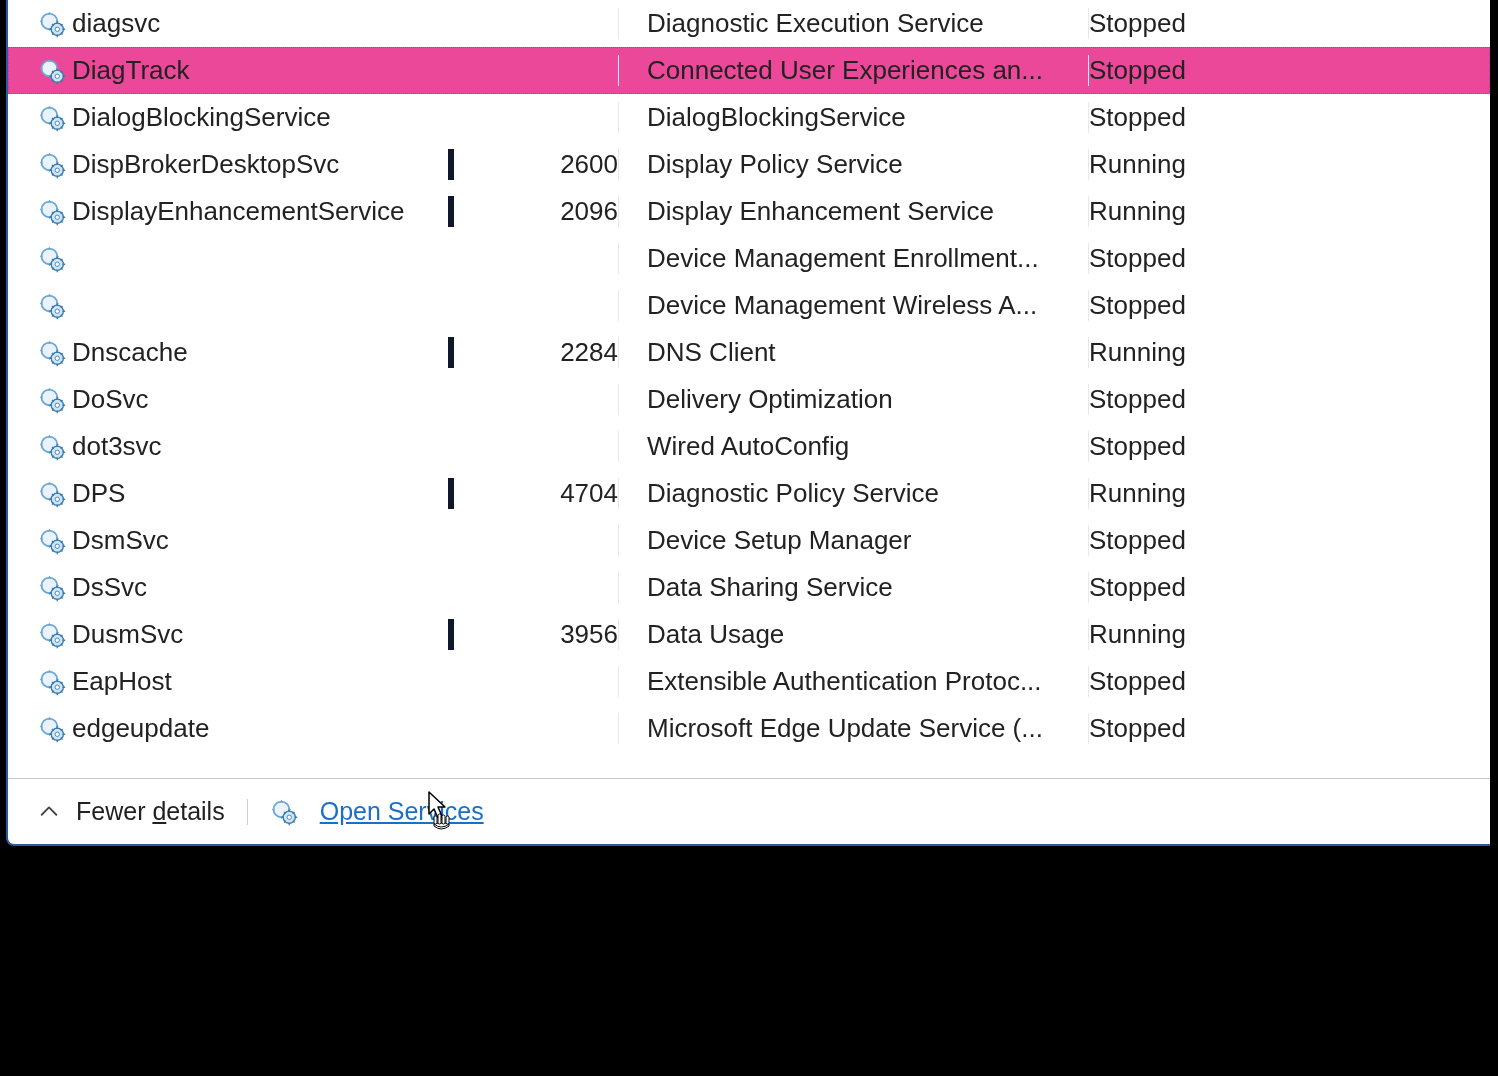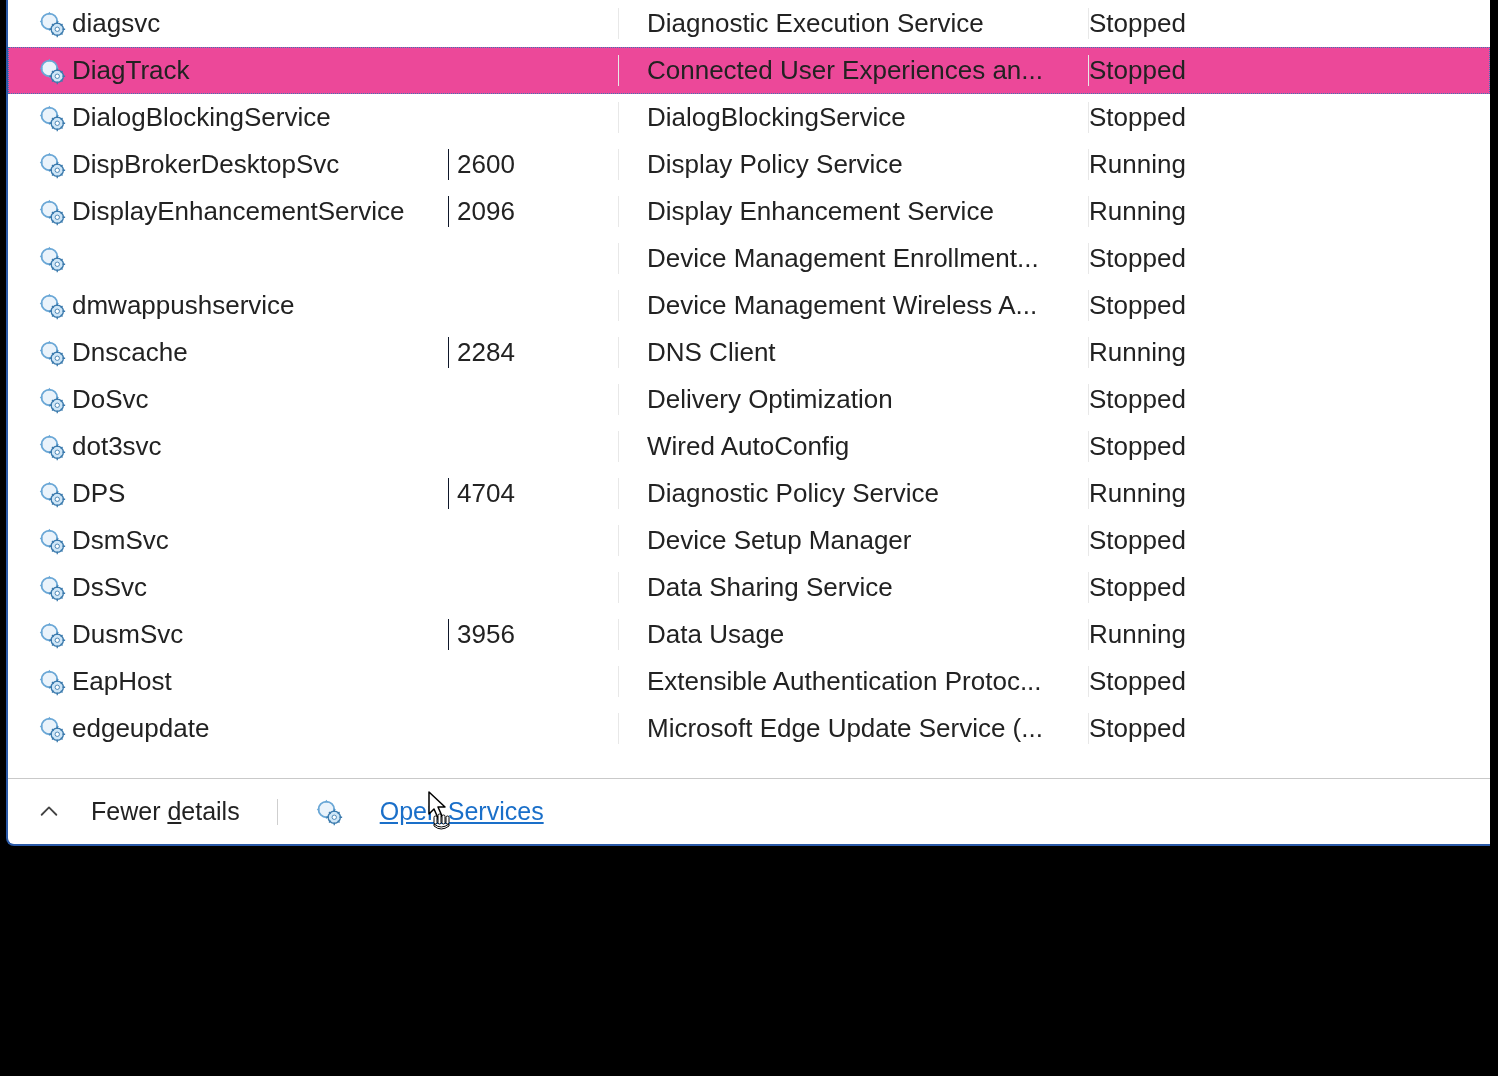--- a/index.html
+++ b/index.html
@@ -36,21 +36,21 @@
     }
     .row {
       display: flex;
       align-items: center;
       height: 47px;
       font-size: 26px;
       color: #222;
       white-space: nowrap;
     }
     .row .c1 { width: 420px; display: flex; align-items: center; padding-left: 10px; overflow: hidden; margin-left: 20px; }
-    .row .c2 { width: 170px; padding-left: 8px; border-left: 1px solid #0f172a; }
+    .row .c2 { width: 170px; padding-left: 8px; border-left: 6px solid #0f172a; text-align: right; }
     .row .c3 { width: 470px; padding-left: 28px; border-left: 1px solid #e8e8e8; overflow: hidden; text-overflow: ellipsis; }
     .row .c4 { flex: 1; border-left: 1px solid #e8e8e8; }
     .row.selected {
       background: #ec4899;
       outline: 1px dotted #3a77b9;
       outline-offset: -1px;
     }
     .svc-icon {
       width: 28px;
       height: 28px;
@@ -62,21 +62,21 @@
     }
     .svc-icon svg { width: 28px; height: 28px; }
     .footer {
       border-top: 1px solid #c9c9c9;
       height: 66px;
       display: flex;
       align-items: center;
       padding-left: 30px;
       font-size: 25px;
       color: #222;
-      gap: 31px;
+      gap: 16px;
     }
     .chevron {
       width: 22px; height: 22px; display: inline-flex; align-items: center; justify-content: center;
     }
     .footer .sep {
       width: 1px; height: 26px; background: #cfcfcf; margin: 0 6px;
     }
     .link {
       color: #1a6fc9;
       text-decoration: underline;
@@ -207,21 +207,20 @@
         <div class="c1">
           <span class="svc-icon">
             <svg viewBox="0 0 32 32">
               <circle cx="13" cy="13" r="9" fill="#eaf3fb" stroke="#6aa7d6" stroke-width="2"></circle>
               <path d="M13 2 L15 5 L11 5 Z M24 13 L21 11 L21 15 Z M13 24 L11 21 L15 21 Z M2 13 L5 15 L5 11 Z" fill="#6aa7d6"></path>
               <circle cx="22" cy="22" r="7" fill="#cfe6f7" stroke="#3b7aad" stroke-width="1.5"></circle>
               <circle cx="22" cy="22" r="2.5" fill="#fff" stroke="#3b7aad"></circle>
               <path d="M22 13 v3 M22 28 v3 M13 22 h3 M28 22 h3 M16 16 l2 2 M28 28 l-2 -2 M16 28 l2 -2 M28 16 l-2 2" stroke="#3b7aad" stroke-width="1.5"></path>
             </svg>
           </span>
-          <span>dmwappushservice</span>
         </div>
         <div class="c2"></div>
         <div class="c3">Device Management Wireless A...</div>
         <div class="c4">Stopped</div>
       </div>
       <div class="row">
         <div class="c1">
           <span class="svc-icon">
             <svg viewBox="0 0 32 32">
               <circle cx="13" cy="13" r="9" fill="#eaf3fb" stroke="#6aa7d6" stroke-width="2"></circle>

